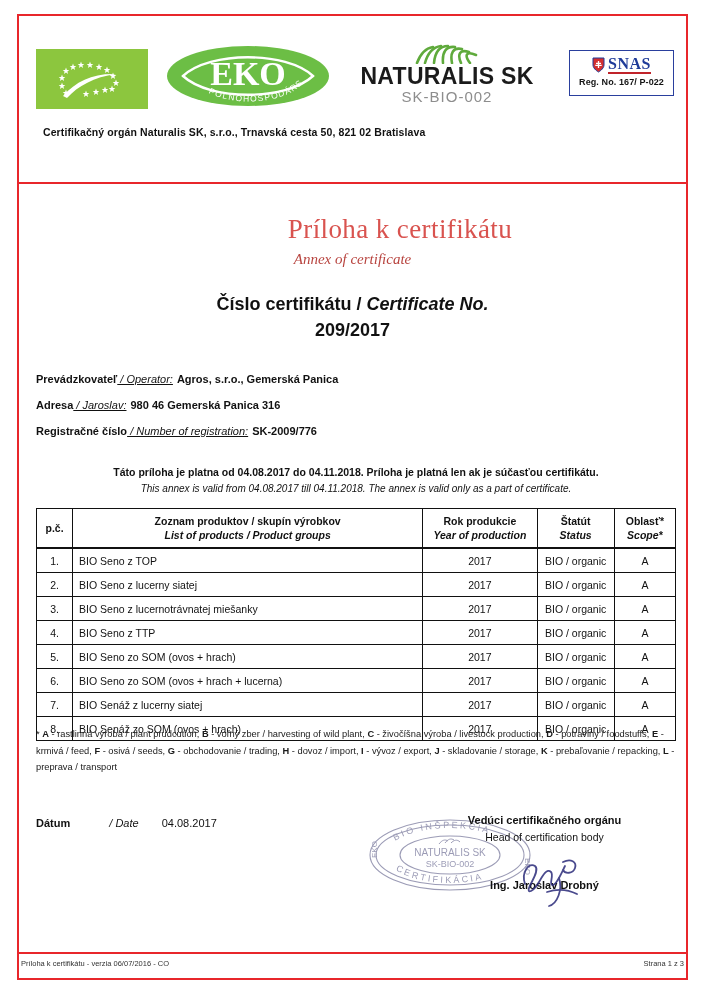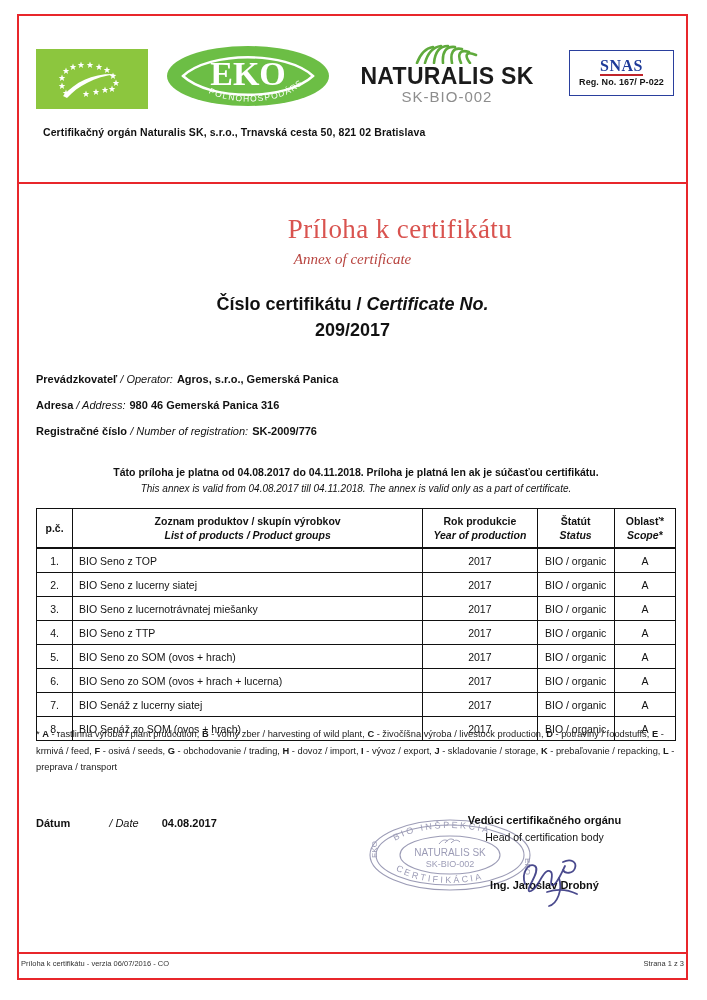--- a/index.html
+++ b/index.html
@@ -45,21 +45,21 @@
     line-height:25px;
   }
   .nat-sub{
     font-size:15px;color:#8d8d8d;letter-spacing:1px;line-height:16px;
   }
   .snas-box{
     position:absolute;left:552px;top:10px;width:105px;height:46px;
     border:1.5px solid #2a3f9d;background:#fff;box-sizing:border-box;
     text-align:center;padding-top:3px;
   }
-  .snas-top{display:flex;align-items:center;justify-content:center;gap:3px;height:21px;flex-direction:column;}
+  .snas-top{display:flex;align-items:center;justify-content:center;gap:3px;height:21px;}
   .snas-word{
     color:#1f3b99;font-weight:bold;font-size:16px;letter-spacing:.5px;
     font-family:"Liberation Serif", serif;
     border-bottom:2px solid #c0232a;line-height:17px;
   }
   .snas-reg{
     font-size:9px;font-weight:bold;color:#141414;margin-top:2px;letter-spacing:.1px;
   }
 
   
@@ -91,21 +91,21 @@
   }
   .t-cert i{font-style:italic;}
   .t-num{
     position:absolute;left:0;top:306px;width:671px;text-align:center;
     font-size:18px;font-weight:bold;color:#111;
   }
 
   
   .op-block{position:absolute;left:19px;top:352px;width:640px;}
   .op-line{font-size:11px;line-height:26px;font-weight:bold;color:#111;}
-  .op-line i{font-style:italic;font-weight:normal;}
+  .op-line i{font-style:italic;font-weight:normal;text-decoration:underline;}
   .op-line .val{font-weight:bold;padding-left:4px;}
 
   
   .valid{position:absolute;left:19px;top:450px;width:640px;text-align:center;}
   .valid-sk{font-size:10.5px;font-weight:bold;line-height:17px;}
   .valid-en{font-size:10px;font-style:italic;line-height:16px;}
 
   
   .tbl{
     position:absolute;left:19px;top:494px;width:640px;
@@ -139,21 +139,21 @@
     position:absolute;left:19px;top:712px;width:648px;
     font-size:9.3px;line-height:16.5px;color:#1a1a1a;
   }
   .legend b{font-weight:bold;}
 
   
   .date-line{
     position:absolute;left:19px;top:803px;font-size:11px;font-weight:bold;
   }
   .date-line i{font-style:italic;font-weight:normal;padding-left:36px;}
-  .date-line .v{font-weight:bold;padding-left:20px;}
+  .date-line .v{font-weight:normal;padding-left:20px;}
   .sig-block{
     position:absolute;left:400px;top:798px;width:255px;text-align:center;
   }
   .sig-sk{font-size:11px;font-weight:bold;line-height:17px;}
   .sig-en{font-size:10.5px;line-height:16px;}
   .sig-name{font-size:11px;font-weight:bold;margin-top:34px;}
   .stamp{
     position:absolute;left:348px;top:802px;width:170px;height:78px;
     opacity:.55;
   }
@@ -256,21 +256,21 @@
   <div class="t-main">Príloha k certifikátu</div>
   <div class="t-sub">Annex of certificate</div>
   <div class="t-cert"><span>Číslo certifikátu / </span><i>Certificate No.</i></div>
   <div class="t-num">209/2017</div>
 
   <div class="op-block">
     <div class="op-line">
       <span>Prevádzkovateľ</span><i> / Operator:</i><span class="val">Agros, s.r.o., Gemerská Panica</span>
     </div>
     <div class="op-line">
-      <span>Adresa</span><i> / Address:</i><span class="val">980 46 Gemerská Panica 316</span>
+      <span>Adresa</span><i> / Jaroslav:</i><span class="val">980 46 Gemerská Panica 316</span>
     </div>
     <div class="op-line">
       <span>Registračné číslo</span><i> / Number of registration:</i><span class="val">SK-2009/776</span>
     </div>
   </div>
 
   <div class="valid">
     <div class="valid-sk">Táto príloha je platna od 04.08.2017 do 04.11.2018. Príloha je platná len ak je súčasťou certifikátu.</div>
     <div class="valid-en">This annex is valid from 04.08.2017 till 04.11.2018. The annex is valid only as a part of certificate.</div>
   </div>

